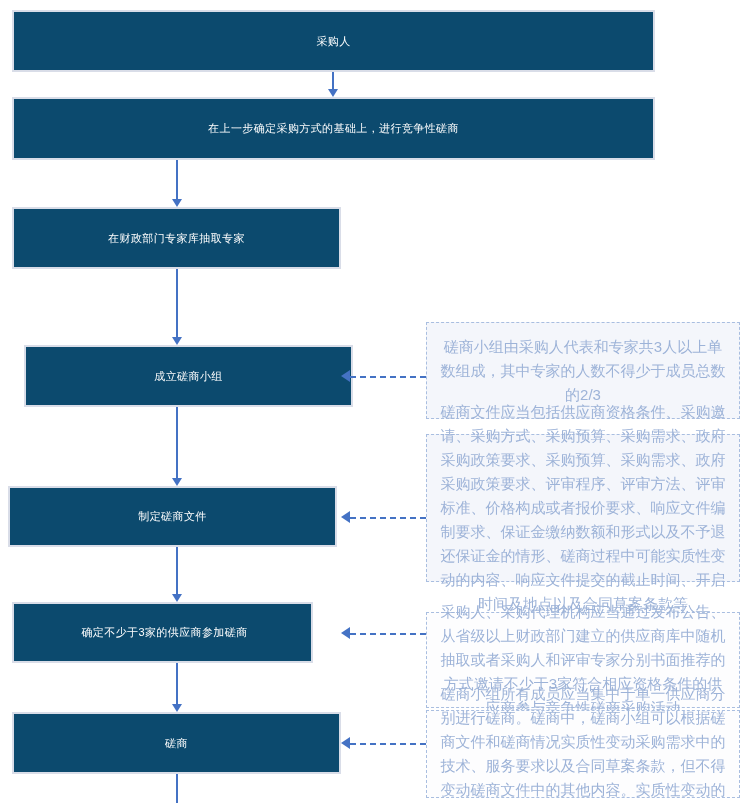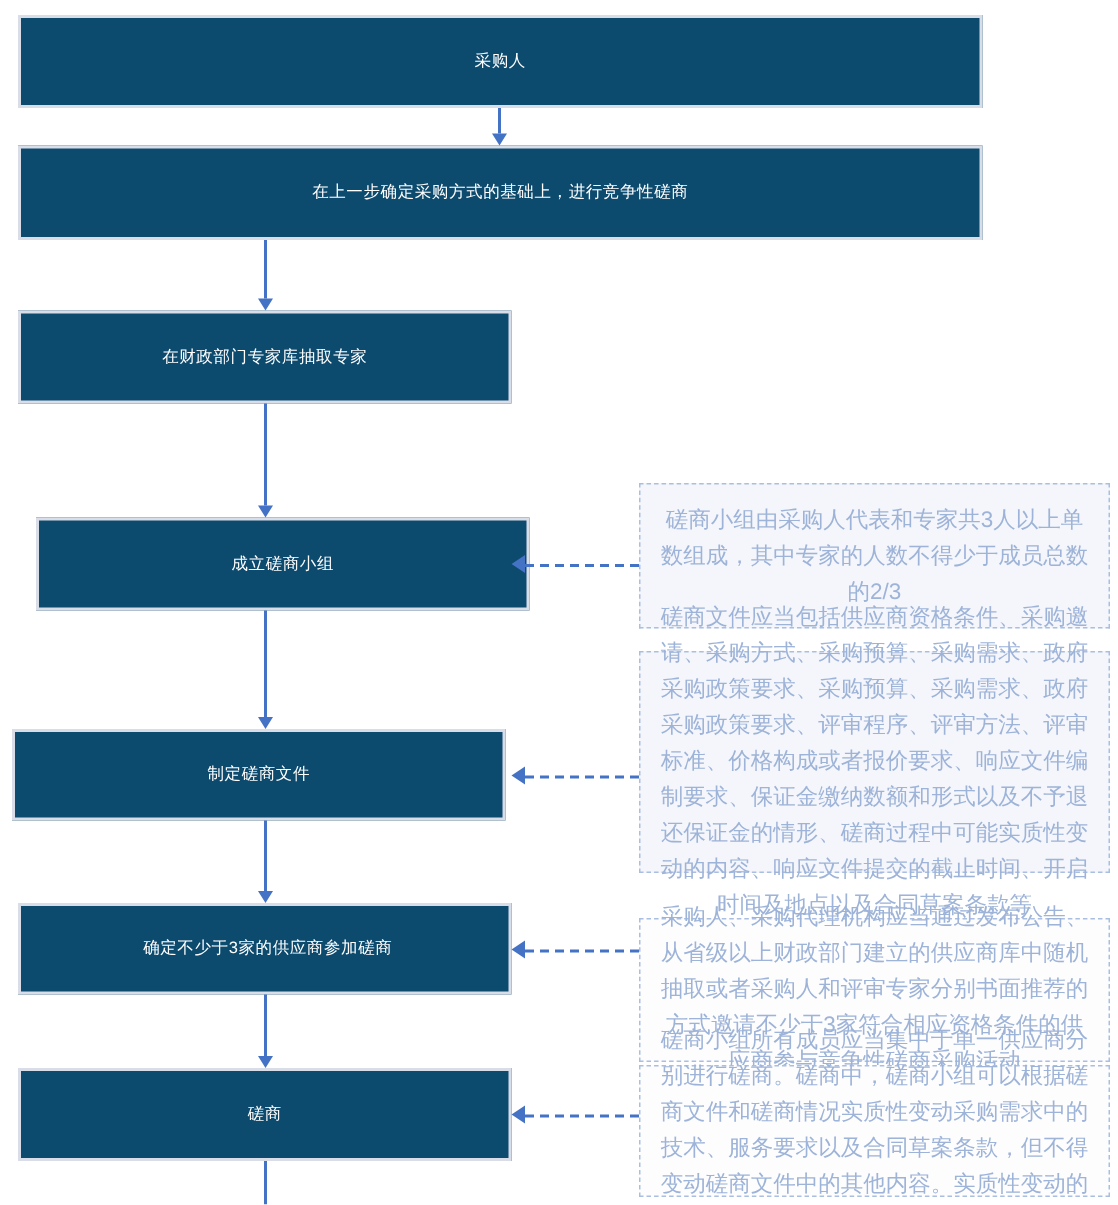--- a/index.html
+++ b/index.html
@@ -102,21 +102,21 @@
   </div>
 
   <div class="proc-box" style="left:12px; top:345px; width:329px; height:62px;margin-left:12px;">
     <span>成立磋商小组</span>
   </div>
 
   <div class="proc-box" style="left:8px; top:486px; width:329px; height:61px;">
     <span>制定磋商文件</span>
   </div>
 
-  <div class="proc-box" style="left:12px; top:602px; width:329px; height:61px;padding-left:14px;">
+  <div class="proc-box" style="left:12px; top:602px; width:301px; height:61px;padding-left:14px;">
     <span>确定不少于3家的供应商参加磋商</span>
   </div>
 
   <div class="proc-box" style="left:12px; top:712px; width:329px; height:62px;font-family:Liberation Serif, serif;">
     <span>磋商</span>
   </div>
 
   <div class="vline" style="left:332px; top:72px; height:17px;"></div>
   <div class="arrow-down" style="left:328px; top:89px;"></div>
 

